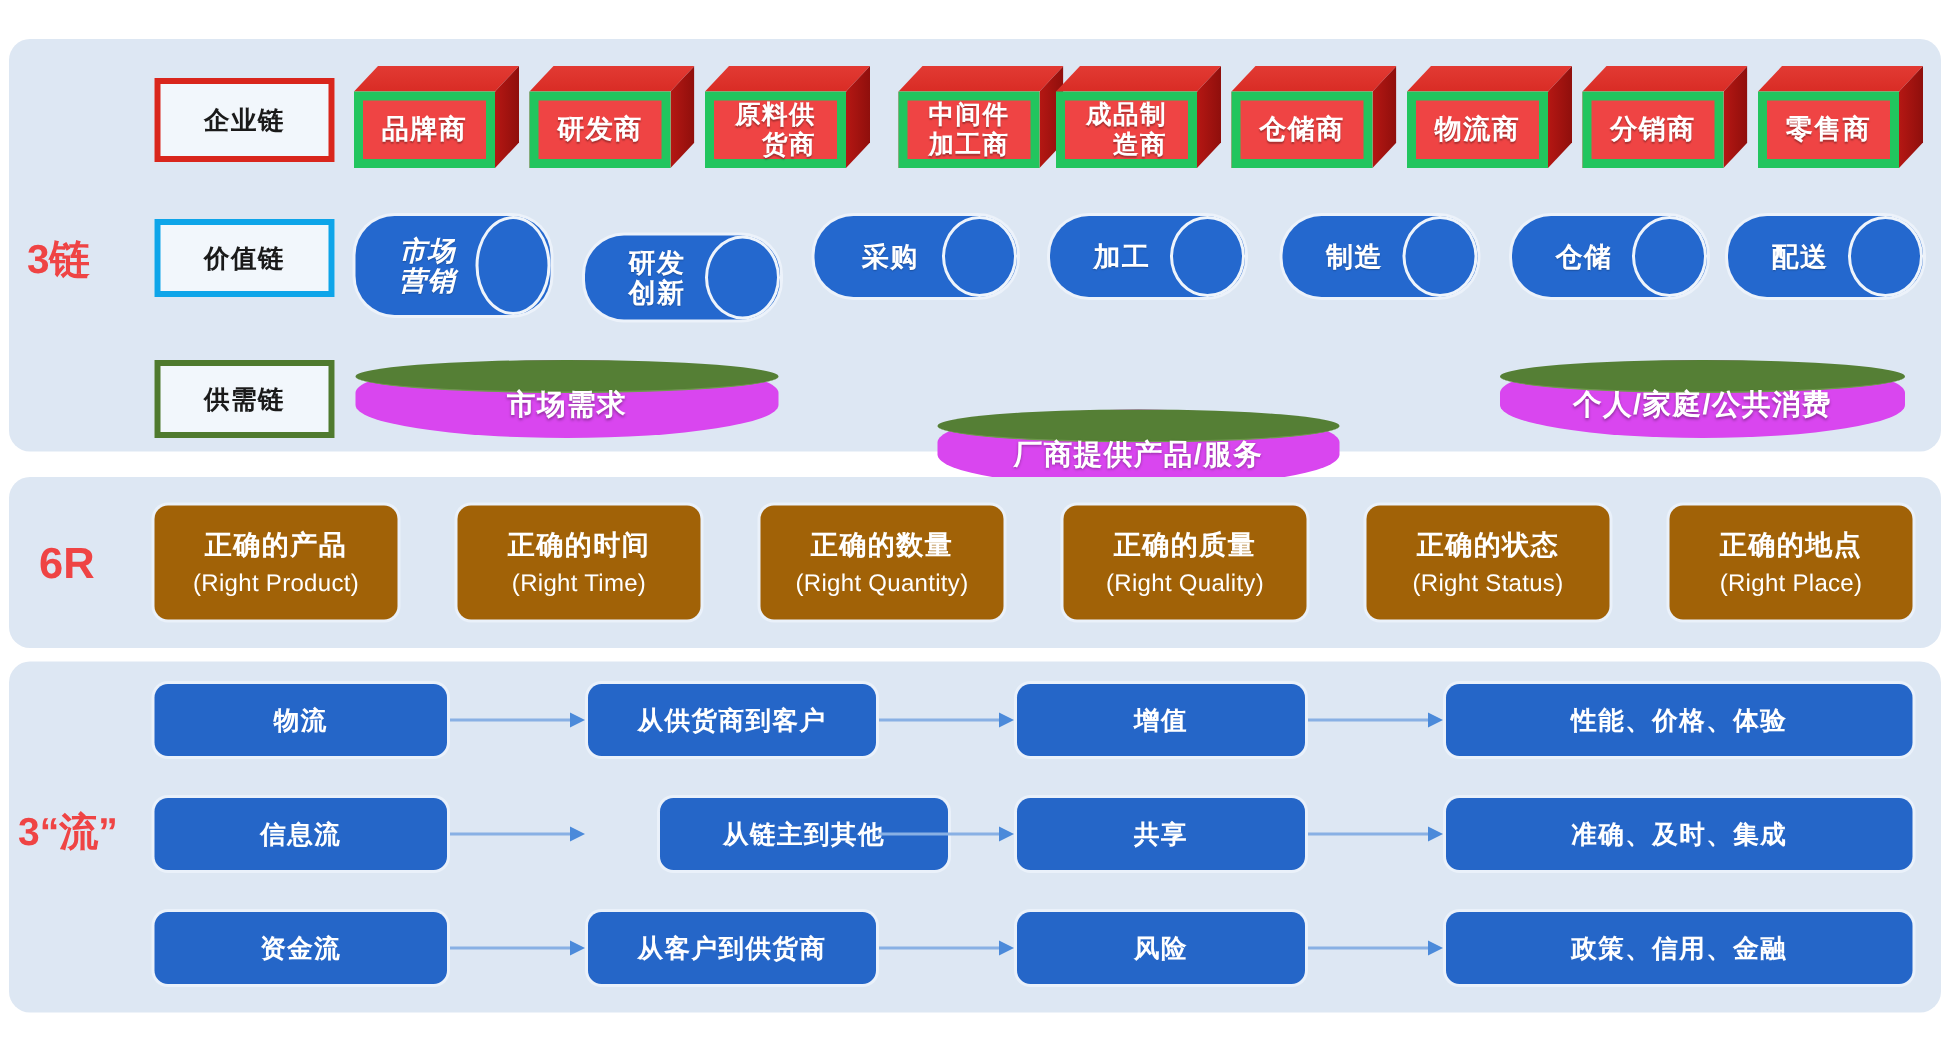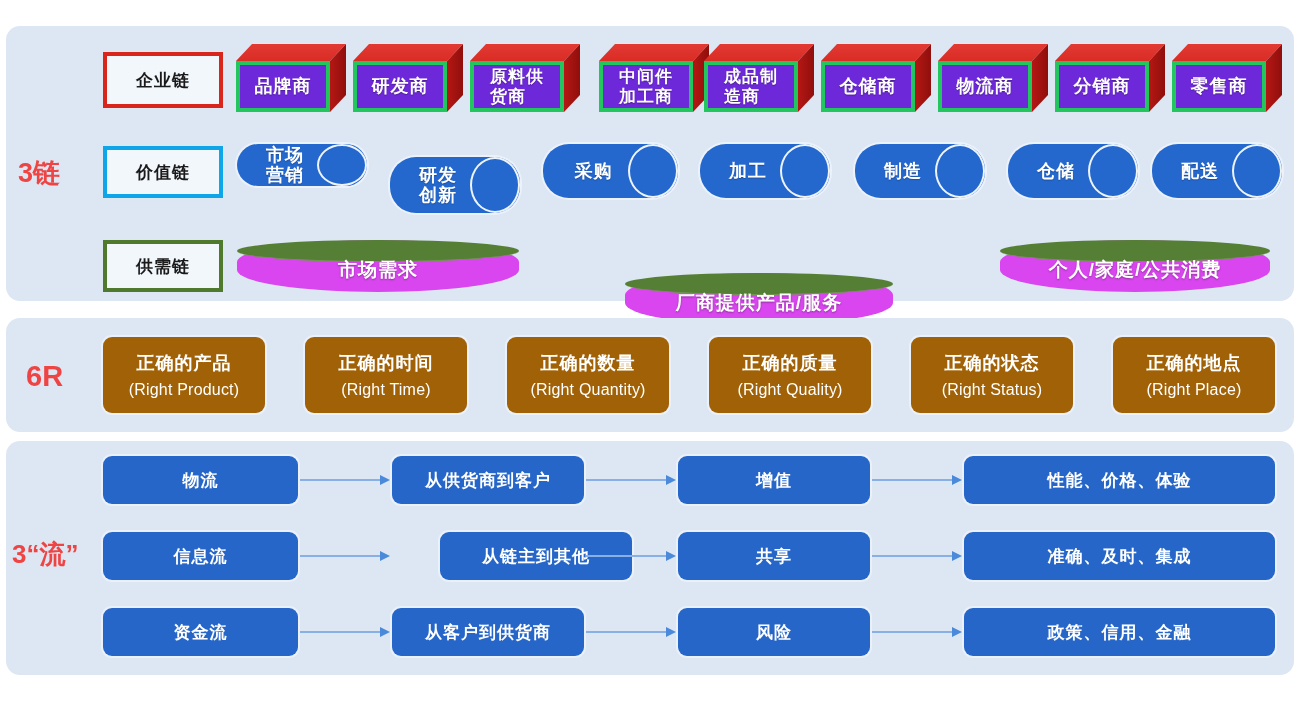--- a/index.html
+++ b/index.html
@@ -61,28 +61,28 @@
   }
   .box3d .sideface {
     position: absolute; right: 0; top: 0;
     width: 16px; height: 100%;
     background: linear-gradient(90deg,#b51713,#8f0f0c);
     clip-path: polygon(0 17px, 100% 0, 100% calc(100% - 17px), 0 100%);
   }
   .box3d .frontface {
     position: absolute; left: 0; top: 17px;
     width: calc(100% - 16px); height: calc(100% - 17px);
-    background: #6d28d9;
-    border: 4px solid #22c55e;
+    background: #ef4444;
+    border: 6px solid #22c55e;
     display: flex; align-items: center; justify-content: center;
     color: #ffffff;
     font-weight: bold;
     font-size: 18px;
     line-height: 1.12;
-    text-align: left;
+    text-align: right;
     letter-spacing: 1px;
     text-shadow: 0 1px 1px rgba(0,0,0,.30);
   }
   .box3d .frontface.two { font-size: 17px; }
 
   
   .cyl {
     position: absolute;
     background: #2468ce;
     border-radius: 26px;
@@ -225,21 +225,21 @@
     <div class="frontface">分销商</div>
   </div>
   <div class="box3d" style="left:1172px;top:44px;width:110px;height:68px;">
     <div class="topface2"></div>
     <div class="sideface"></div>
     <div class="frontface">零售商</div>
   </div>
 
   <div class="keybox blue" id="key-value">价值链</div>
 
-  <div class="cyl" style="left:237px;top:144px;width:130px;height:42px;">
+  <div class="cyl" style="left:237px;top:144px;width:130px;height:66px;font-style:italic;">
     <div class="cap"></div>
     <div class="ctext">市场<br>营销</div>
   </div>
   <div class="cyl" style="left:390px;top:157px;width:130px;height:56px;">
     <div class="cap"></div>
     <div class="ctext">研发<br>创新</div>
   </div>
   <div class="cyl" style="left:543px;top:144px;width:135px;height:54px;">
     <div class="cap"></div>
     <div class="ctext">采购</div>

